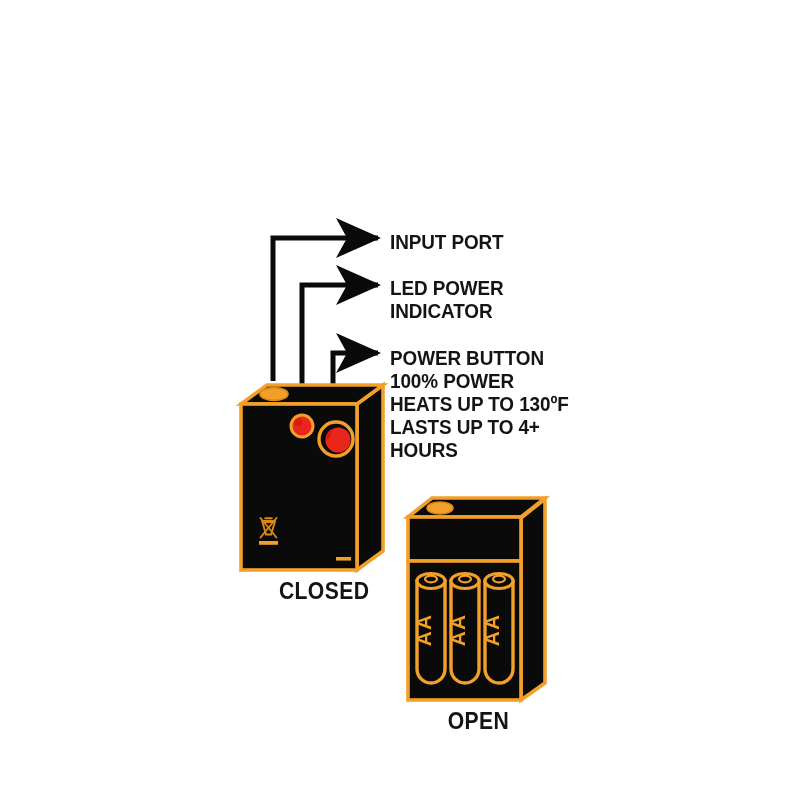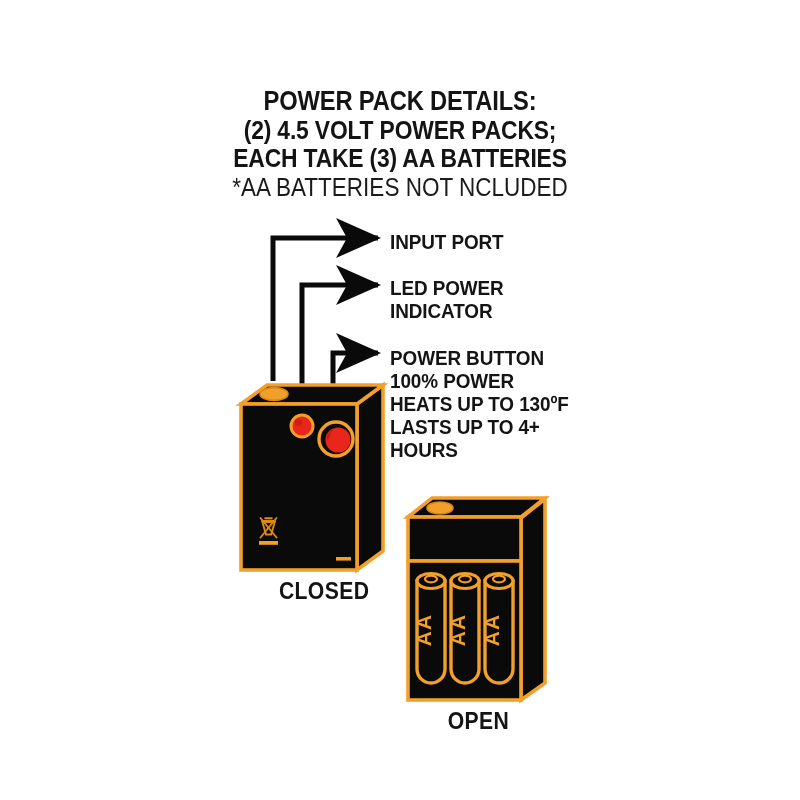--- a/index.html
+++ b/index.html
@@ -97,26 +97,20 @@
     left: 0; top: 0;
     width: 800px; height: 800px;
     pointer-events: none;
   }
 </style>
 </head>
 <body>
 
 <div id="infographic">
 
-  <div class="heading-block">
-    <span class="heading-line h-title">POWER PACK DETAILS:</span>
-    <span class="heading-line h-sub1">(2) 4.5 VOLT POWER PACKS;</span>
-    <span class="heading-line h-sub2">EACH TAKE (3) AA BATTERIES</span>
-    <span class="h-note">*AA BATTERIES NOT NCLUDED</span>
-  </div>
 
   <div class="callout" id="callout-input-port">INPUT PORT</div>
   <div class="callout" id="callout-led">LED POWER<br>INDICATOR</div>
   <div class="callout" id="callout-power">POWER BUTTON<br>100% POWER<br>HEATS UP TO 130ºF<br>LASTS UP TO 4+<br>HOURS</div>
 
   <div class="diagram-label" id="label-closed">CLOSED</div>
   <div class="diagram-label" id="label-open">OPEN</div>
 
   <svg id="art" viewBox="0 0 800 800">
     <defs>

